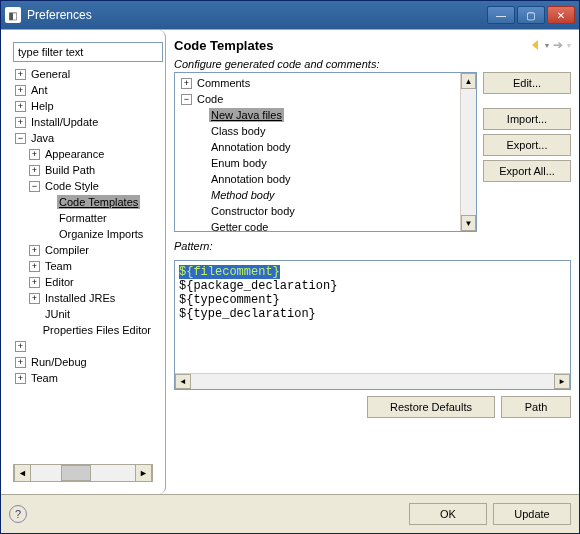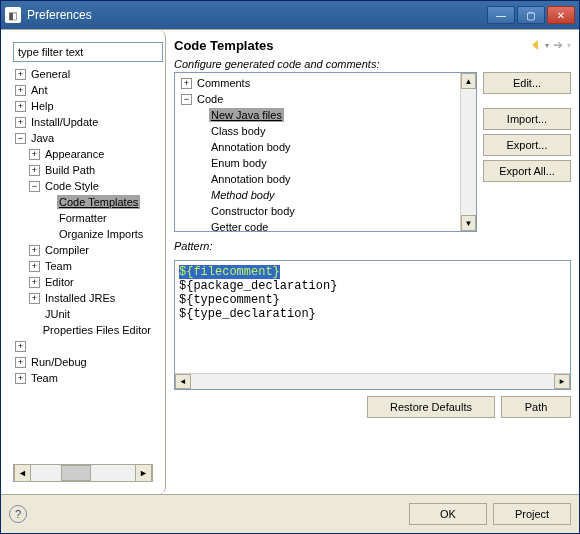--- a/index.html
+++ b/index.html
@@ -270,15 +270,15 @@
         <button class="btn" style="width:70px">Path</button>
       </div>
     </div>
   </div>
 
   <div class="bottom-bar">
     <div class="help-icon">?</div>
     <div class="spacer"></div>
     <button class="btn">OK</button>
     <div style="width:6px"></div>
-    <button class="btn">Project</button>
+    <button class="btn">Update</button>
   </div>
 </div>
 
 </body></html>

